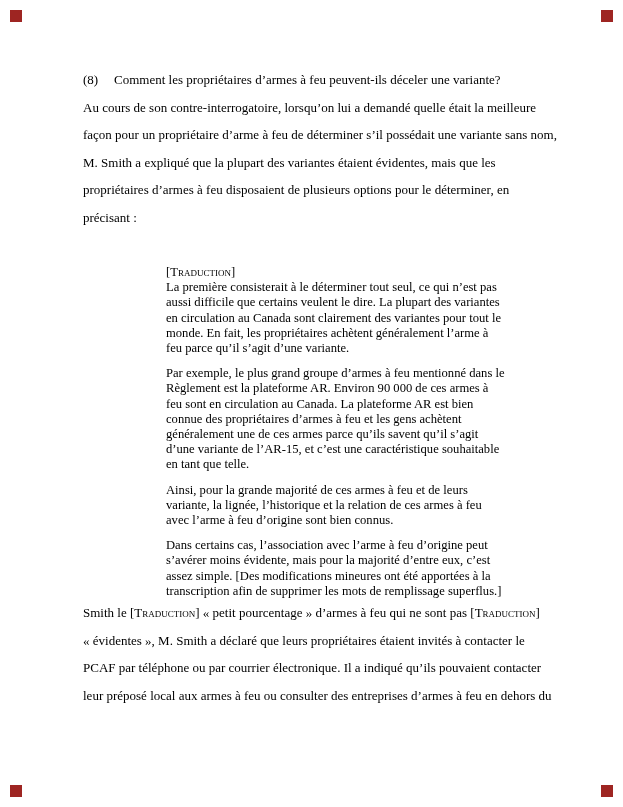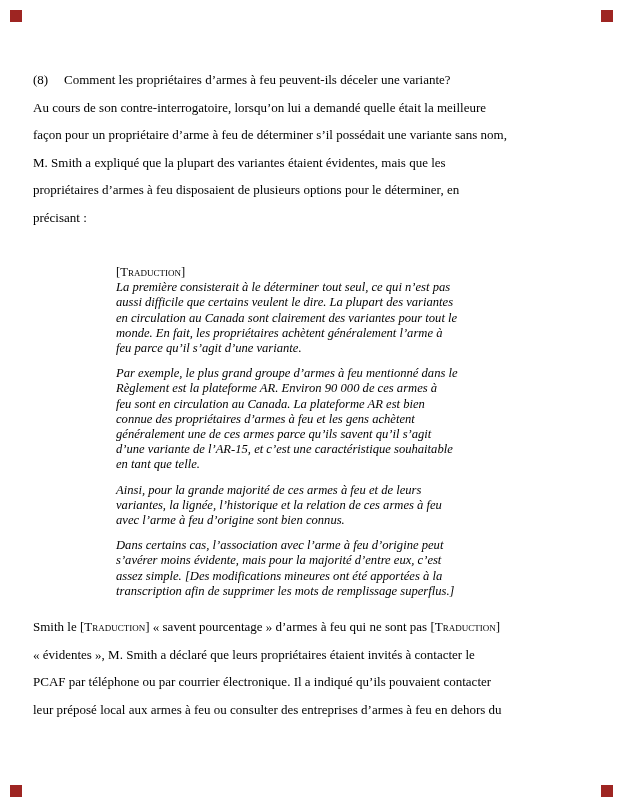--- a/index.html
+++ b/index.html
@@ -19,21 +19,21 @@
   .corner {
     position: absolute;
     width: 12px;
     height: 12px;
   }
   .corner.tl { left: 10px;  top: 10px; }
   .corner.tr { right: 10px; top: 10px; }
   .corner.bl { left: 10px;  bottom: 10px; }
   .corner.br { right: 10px; bottom: 10px; }
   .content {
-    padding: 66px 0 0 33px;
+    padding: 66px 0 0 83px;
   }
   .heading, .body-para {
     font-size: 13px;
     line-height: 27.5px;
     margin: 0;
     width: 516px;
     white-space: pre-line;
   }
   .hnum {
     display: inline-block;
@@ -45,24 +45,23 @@
     width: 362px;
     font-size: 12.6px;
     line-height: 15.2px;
   }
   .q-label {
     margin: 0;
   }
   .q-para {
     margin: 0 0 10px 0;
     white-space: pre-line;
-    font-style: italic;
   }
   .q-para:last-child {
-    margin-bottom: 14px;
+    margin-bottom: 0;
   }
   .sc {
     font-variant: small-caps;
     margin-top: 34px;
   }
 </style>
 </head>
 <body>
 
 <div class="page">
@@ -90,27 +89,27 @@
 monde. En fait, les propriétaires achètent généralement l’arme à
 feu parce qu’il s’agit d’une variante.</p>
       <p class="q-para">Par exemple, le plus grand groupe d’armes à feu mentionné dans le
 Règlement est la plateforme AR. Environ 90 000 de ces armes à
 feu sont en circulation au Canada. La plateforme AR est bien
 connue des propriétaires d’armes à feu et les gens achètent
 généralement une de ces armes parce qu’ils savent qu’il s’agit
 d’une variante de l’AR-15, et c’est une caractéristique souhaitable
 en tant que telle.</p>
       <p class="q-para">Ainsi, pour la grande majorité de ces armes à feu et de leurs
-variantes, la lignée, l’historique et la relation de ces armes à feu
+variante, la lignée, l’historique et la relation de ces armes à feu
 avec l’arme à feu d’origine sont bien connus.</p>
       <p class="q-para">Dans certains cas, l’association avec l’arme à feu d’origine peut
 s’avérer moins évidente, mais pour la majorité d’entre eux, c’est
 assez simple. [Des modifications mineures ont été apportées à la
 transcription afin de supprimer les mots de remplissage superflus.]</p>
     </div>
 
-    <p class="body-para"><span>Smith le </span><span class="sc">[Traduction]</span><span> « savent pourcentage » d’armes à feu qui ne sont pas </span><span class="sc">[Traduction]</span><span>
+    <p class="body-para"><span>Smith le </span><span class="sc">[Traduction]</span><span> « petit pourcentage » d’armes à feu qui ne sont pas </span><span class="sc">[Traduction]</span><span>
 « évidentes », M. Smith a déclaré que leurs propriétaires étaient invités à contacter le
 PCAF par téléphone ou par courrier électronique. Il a indiqué qu’ils pouvaient contacter
 leur préposé local aux armes à feu ou consulter des entreprises d’armes à feu en dehors du</span></p>
 
   </div>
 </div>
 
 </body></html>

